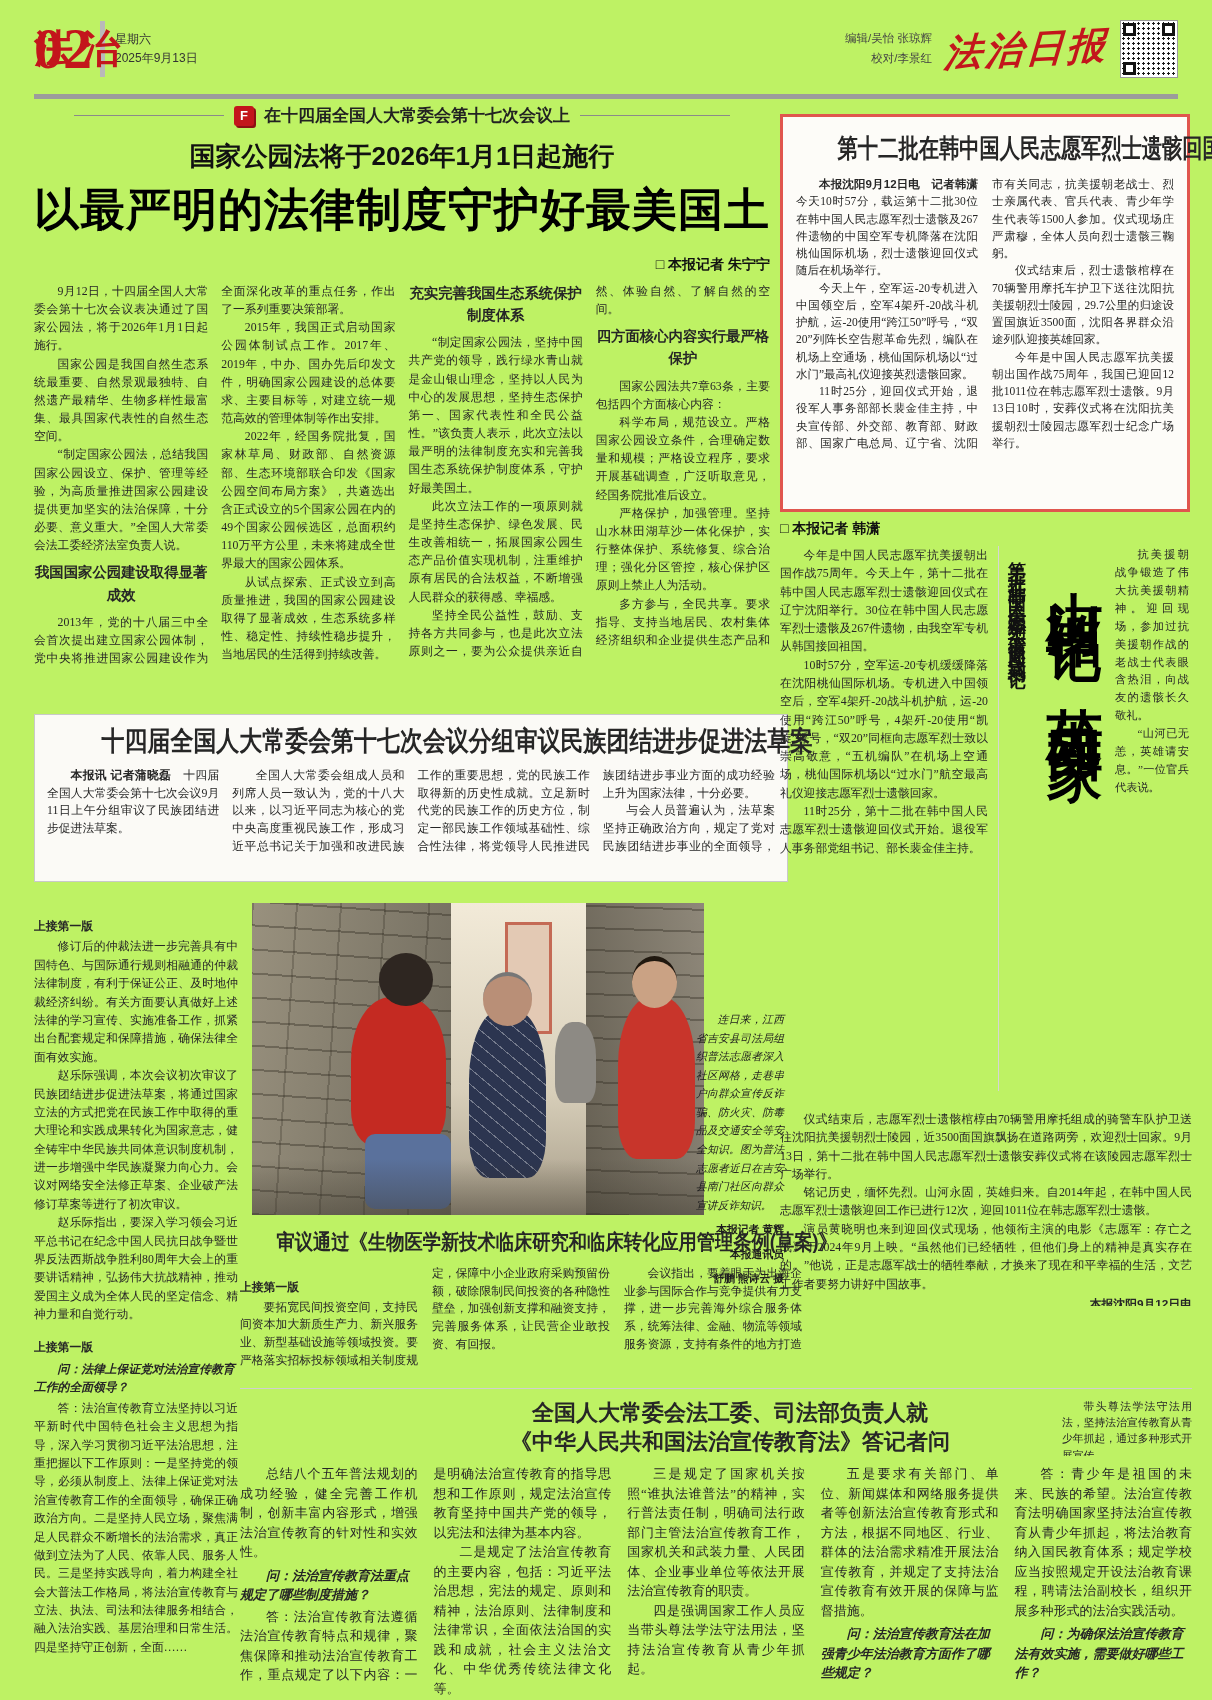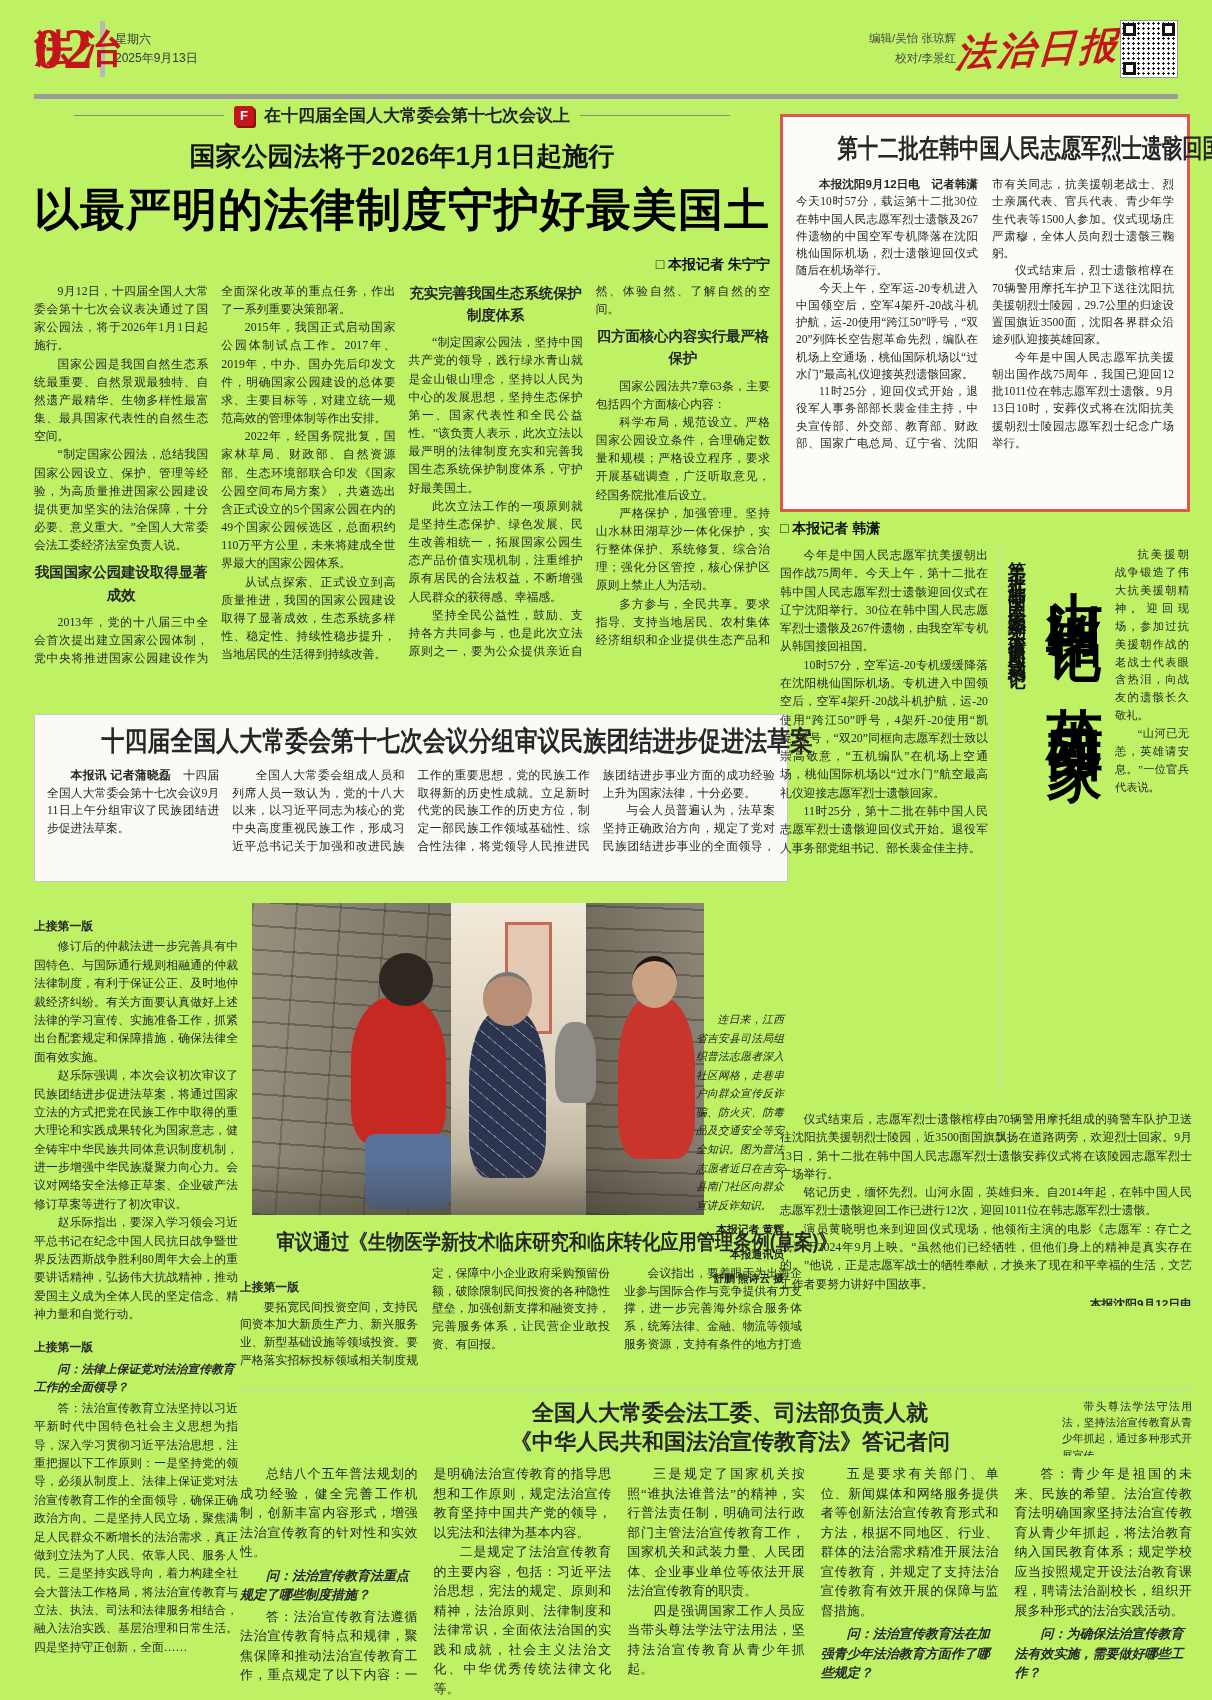--- a/index.html
+++ b/index.html
@@ -5,21 +5,21 @@
   html,body{margin:0;padding:0;background:#e8e6e0;}
   .page{position:relative;width:1212px;height:1700px;margin:0 auto;background:#bef264;
         font-family:"Liberation Serif",serif;color:#262626;overflow:hidden;}
   
   .hdr{position:absolute;left:34px;right:34px;top:12px;height:74px;display:flex;align-items:center;}
   .pagenum{font-size:58px;font-weight:900;color:#c3161c;line-height:1;font-family:"Liberation Serif",serif;}
   .hdr-divider{width:5px;height:56px;background:#b9b9b9;margin:0 10px 0 8px;}
   .hdr-date{font-size:12px;color:#333;line-height:1.6;font-family:"Liberation Sans",sans-serif;}
   .hdr-section{position:absolute;left:0;right:0;text-align:left;font-size:39px;font-weight:900;
                color:#c3161c;letter-spacing:8px;font-family:"Liberation Sans",sans-serif;pointer-events:none;}
-  .hdr-right{margin-left:auto;display:flex;align-items:center;z-index:2;}
+  .hdr-right{margin-left:auto;display:flex;align-items:center;gap:12px;z-index:2;}
   .editors{font-size:11.5px;color:#444;text-align:right;line-height:1.7;font-family:"Liberation Sans",sans-serif;}
   .masthead{font-size:38px;font-weight:900;font-style:italic;color:#c3161c;letter-spacing:3px;
             transform:rotate(-3deg) skewX(-6deg);font-family:"Liberation Serif",serif;white-space:nowrap;}
   .qr{width:56px;height:56px;background:#fff;border:1px solid #999;position:relative;
       background-image:radial-gradient(#1a1a1a 38%,transparent 40%);background-size:5px 5px;}
   .qr .m{position:absolute;width:13px;height:13px;border:3px solid #111;background:#fff;box-sizing:border-box;}
   .qr .m.tl{top:2px;left:2px}.qr .m.tr{top:2px;right:2px}.qr .m.bl{bottom:2px;left:2px}
   .hdr-rule{position:absolute;left:34px;right:34px;top:94px;height:5px;background:#9c9c9c;}
   
   .para{margin:0;text-indent:2em;text-align:justify;}

